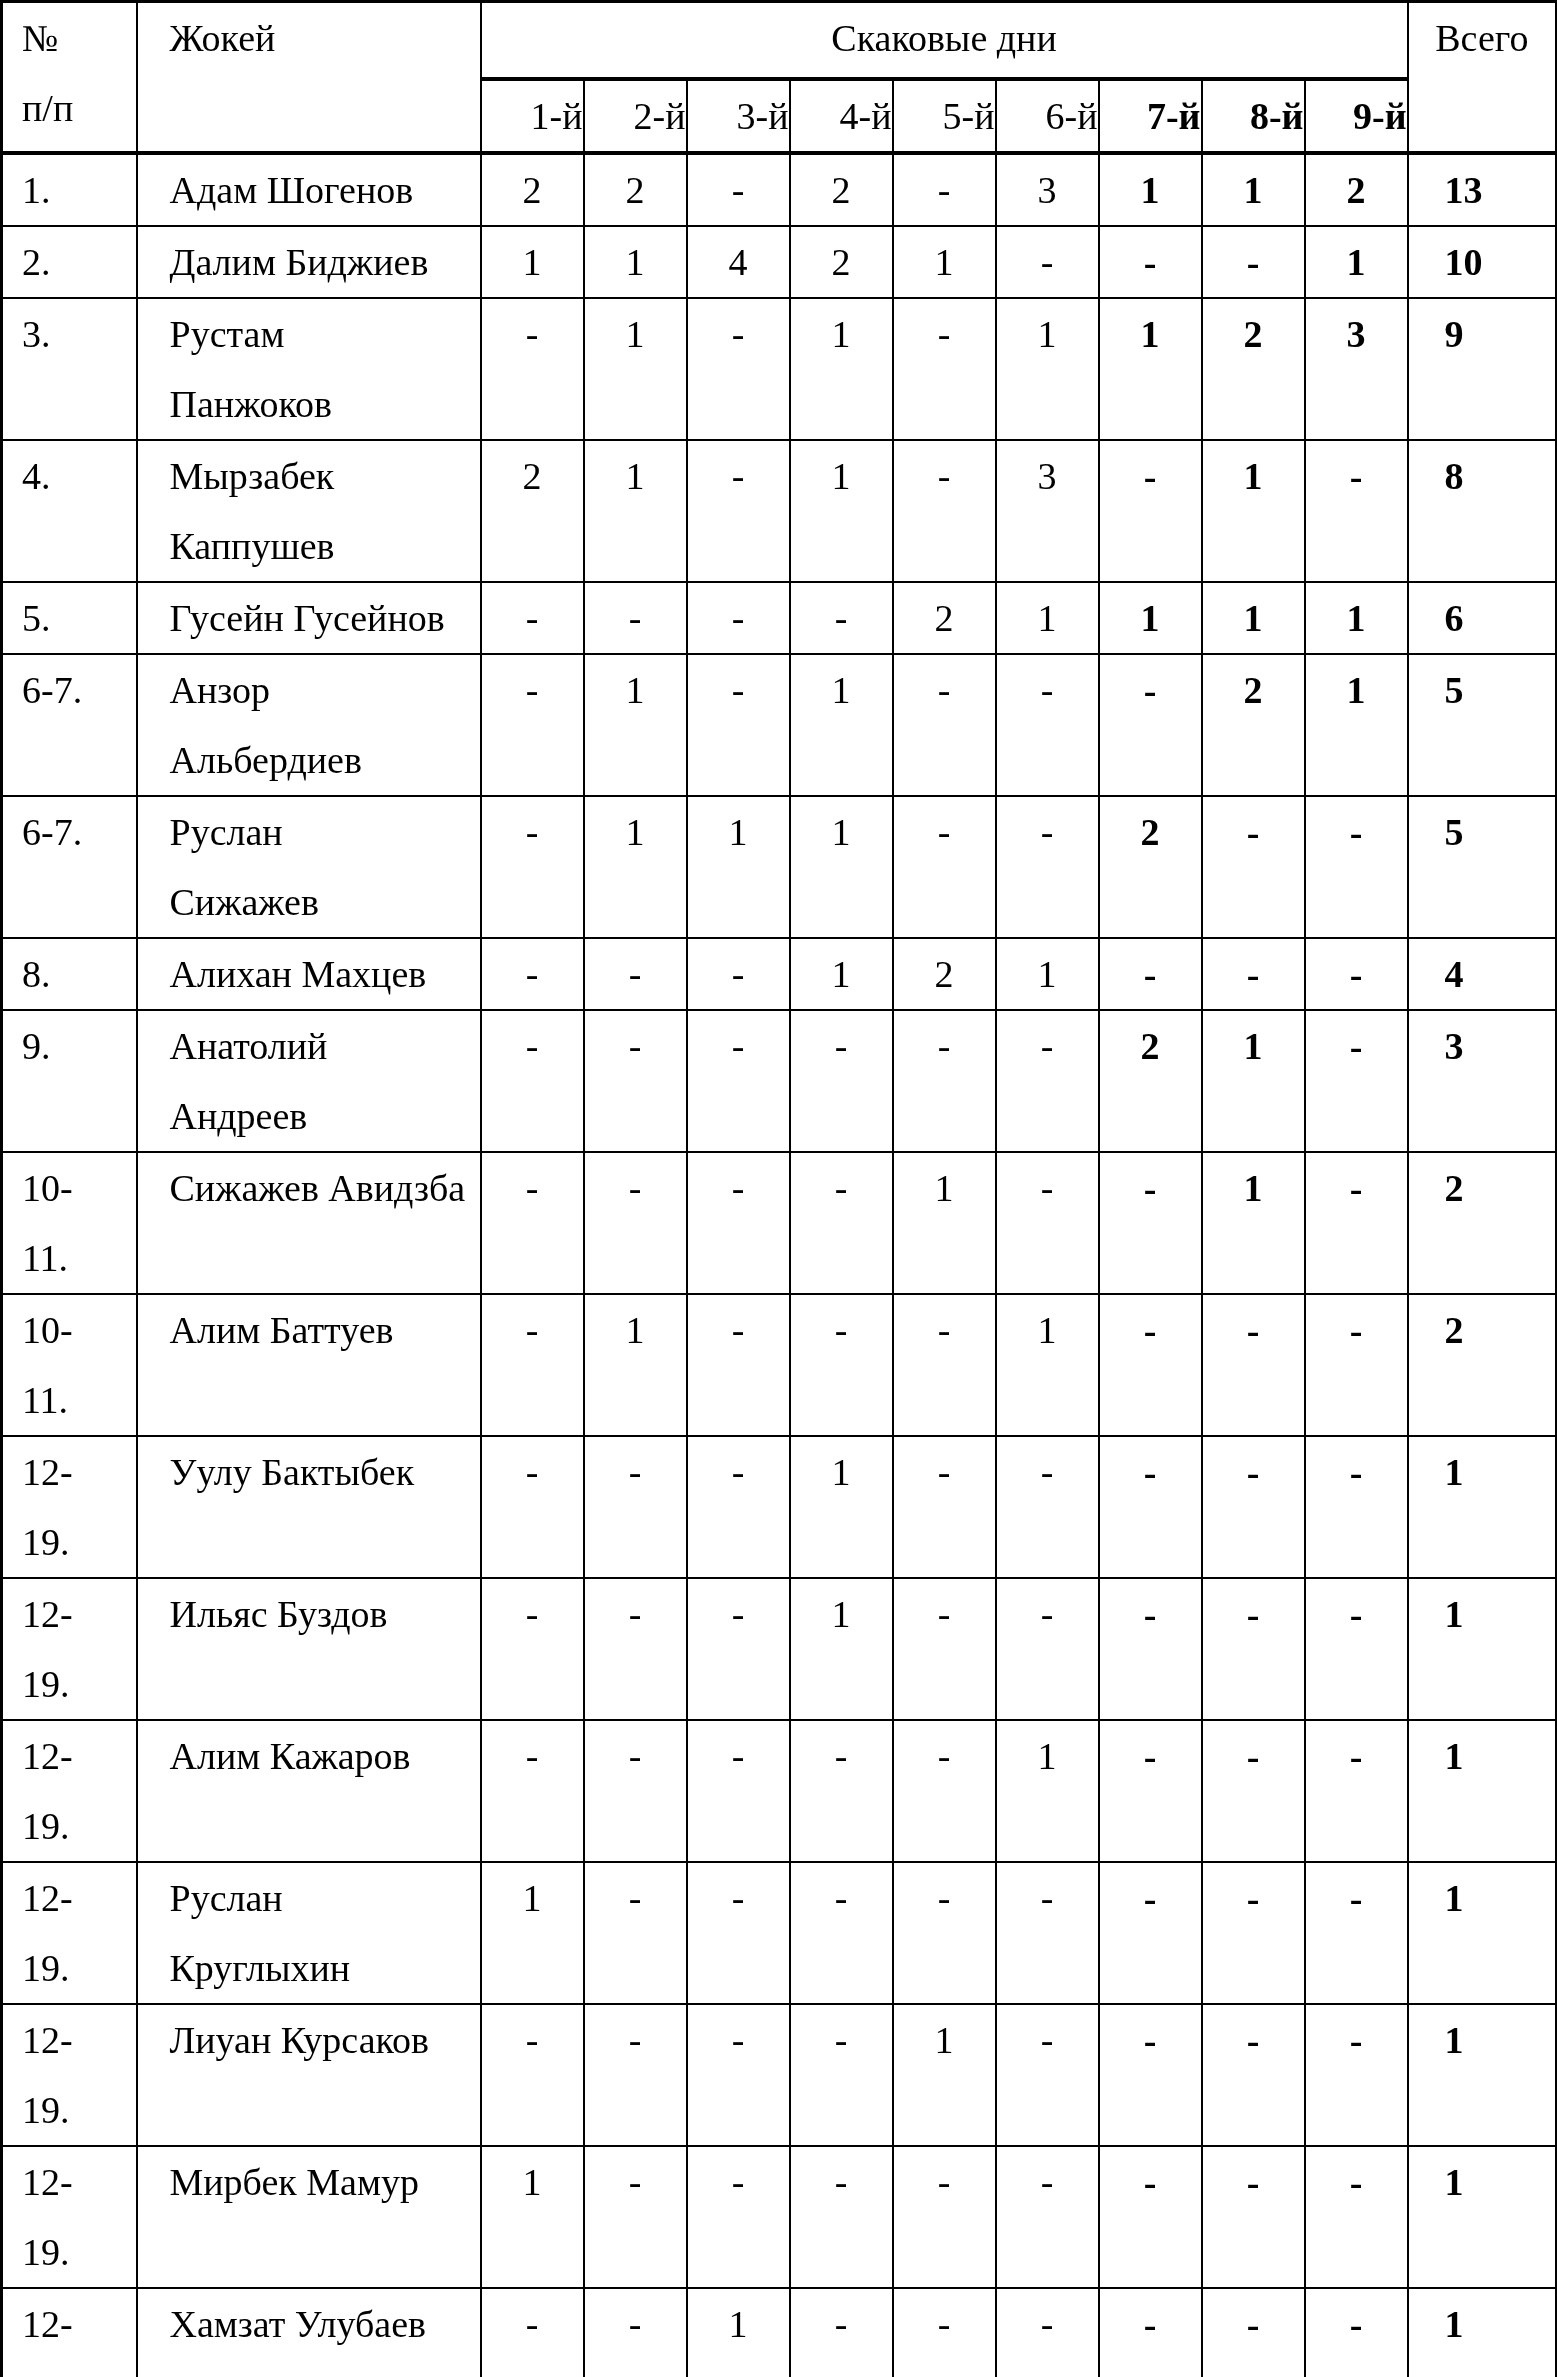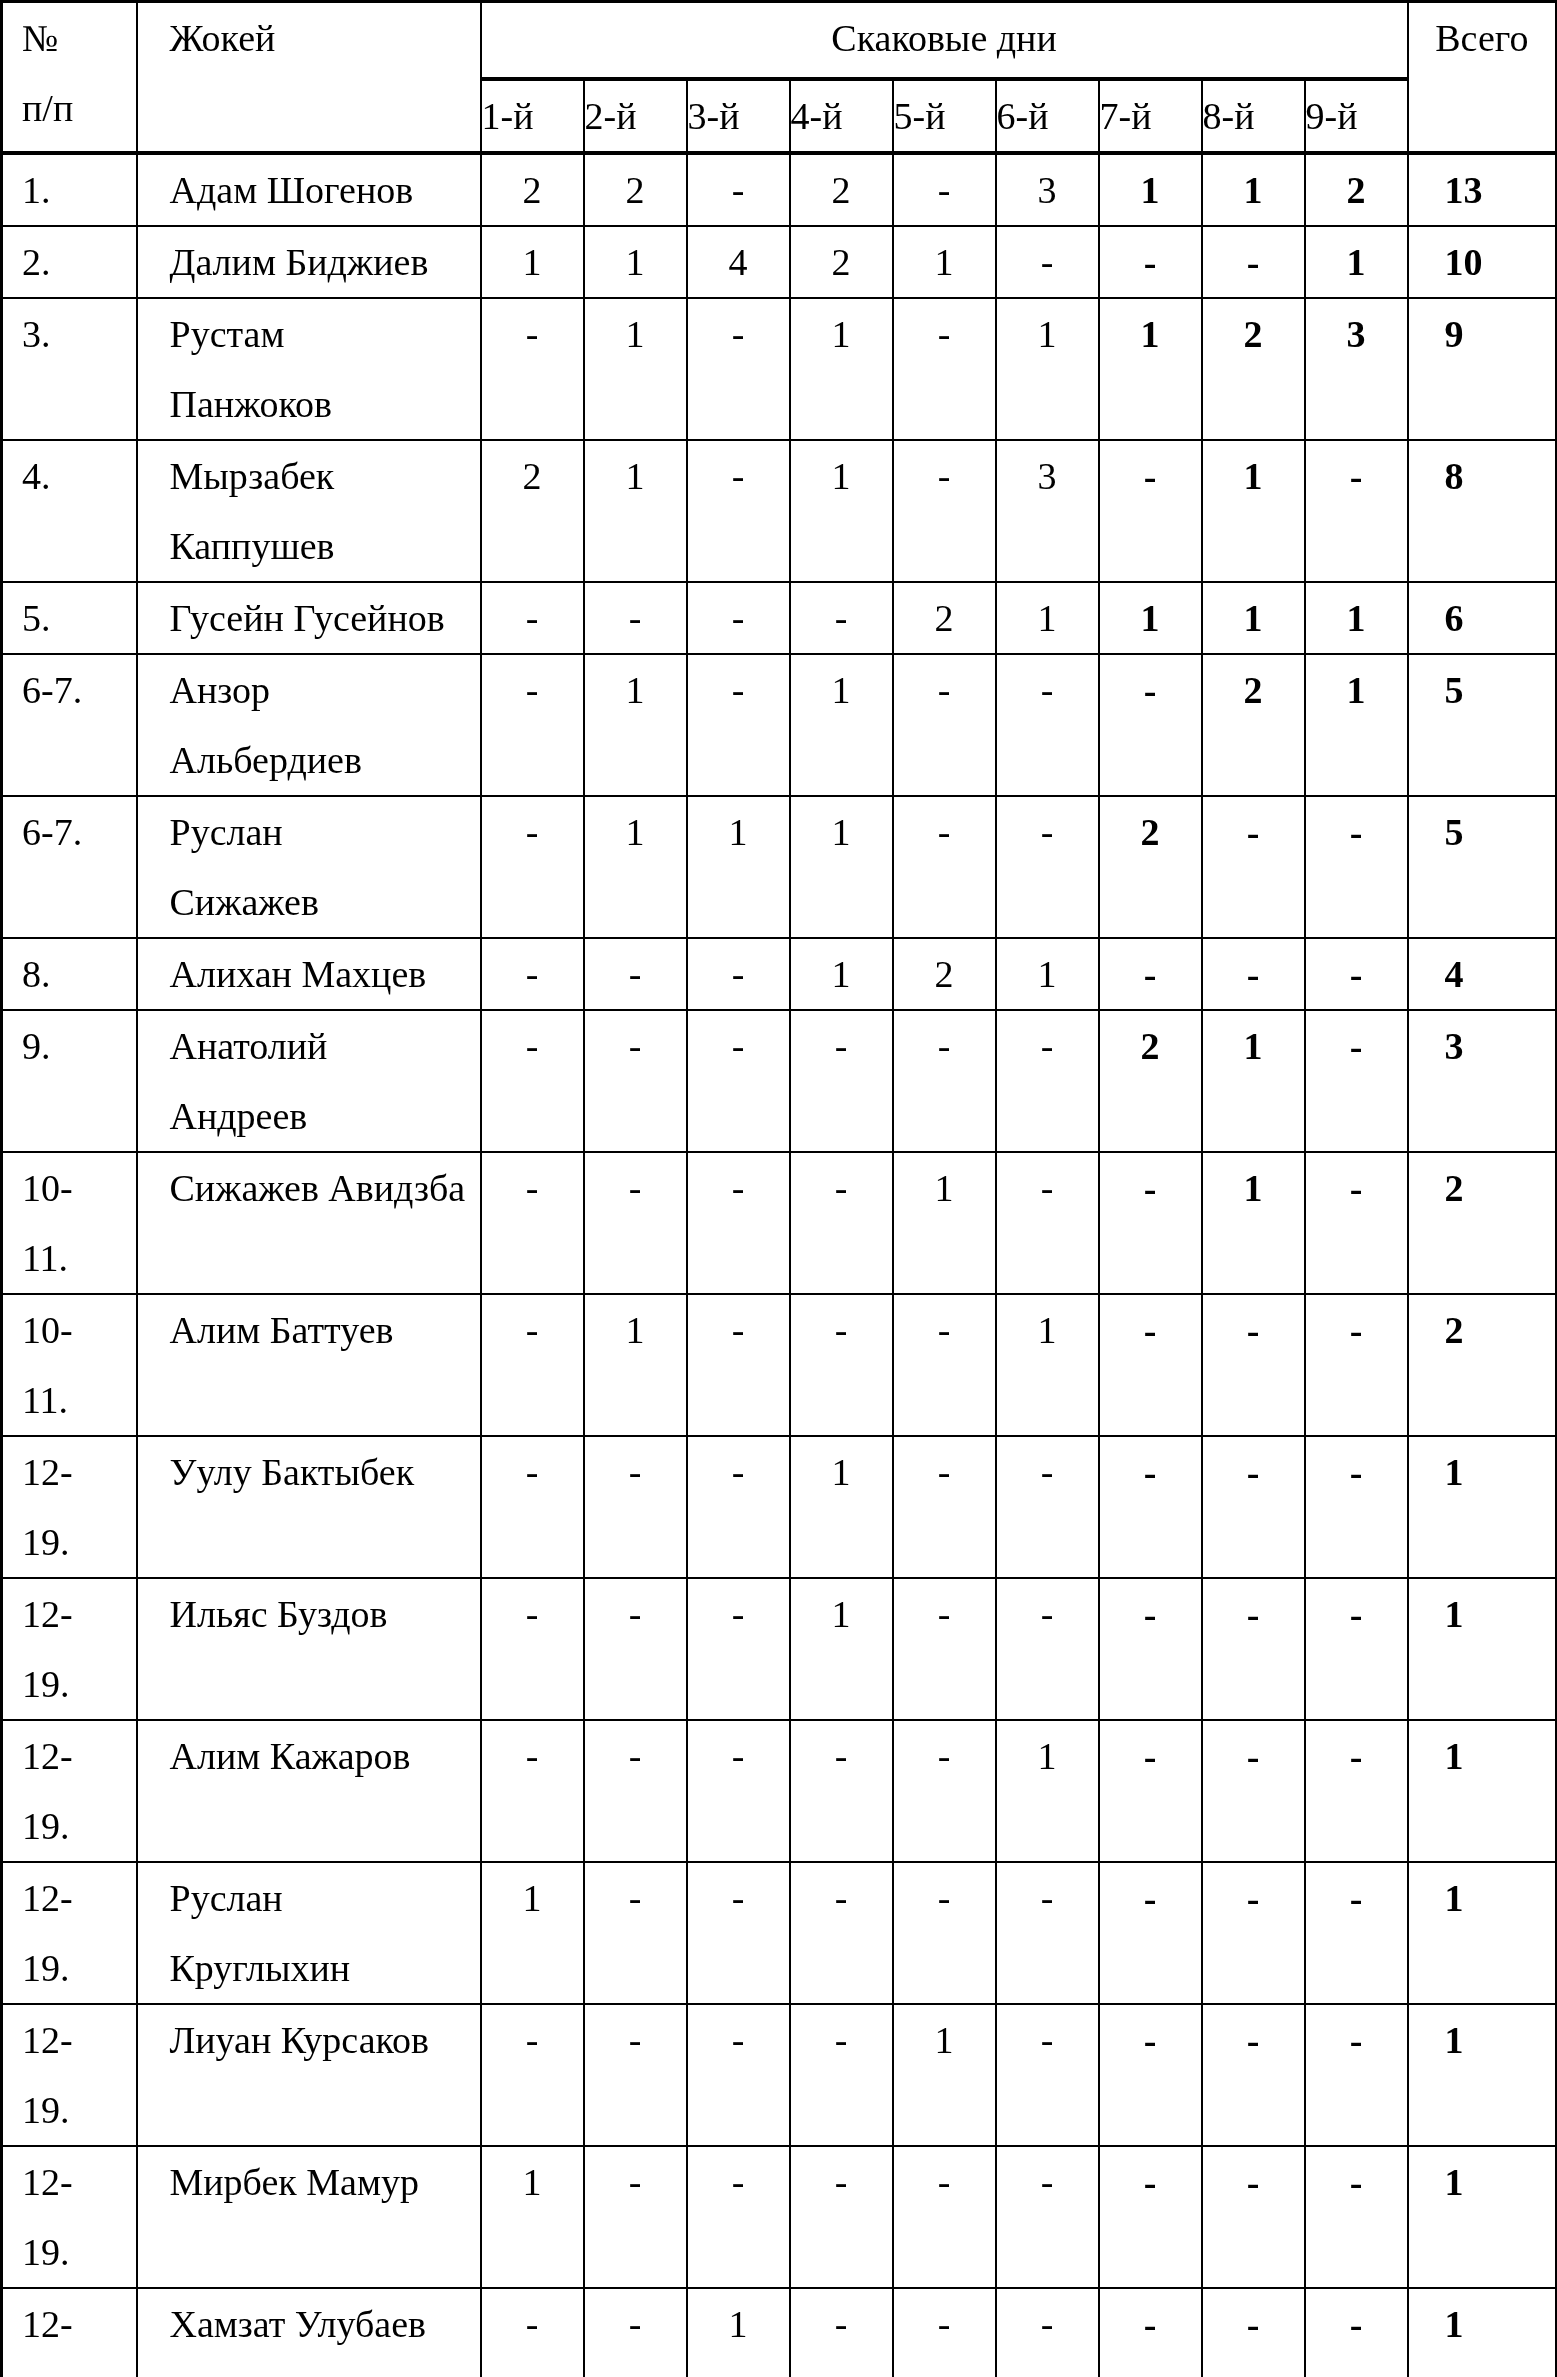--- a/index.html
+++ b/index.html
@@ -36,22 +36,22 @@
     text-align: left;
     padding-left: 19px;
     padding-right: 3.2px;
   }
   th.jockey-head, td.name-cell {
     text-align: left;
     padding-left: 32px;
     padding-right: 6.4px;
   }
   th.days-group-head { text-align: center; }
-  th.day-head { text-align: left; }
-  th.day-head.bold-col { font-weight: normal; }
+  th.day-head { text-align: right; }
+  th.day-head.bold-col { font-weight: bold; }
   th.total-head { text-align: center; }
   
   tbody tr.short { height: 70px; }
   tbody tr.tall { height: 139px; }
   td.name-cell { font-weight: normal; }
   td.day-cell { text-align: center; }
   td.day-cell.bold-col { font-weight: bold; }
   td.total-cell { text-align: left; font-weight: bold; padding-left: 36px; }
 </style>
 </head>

